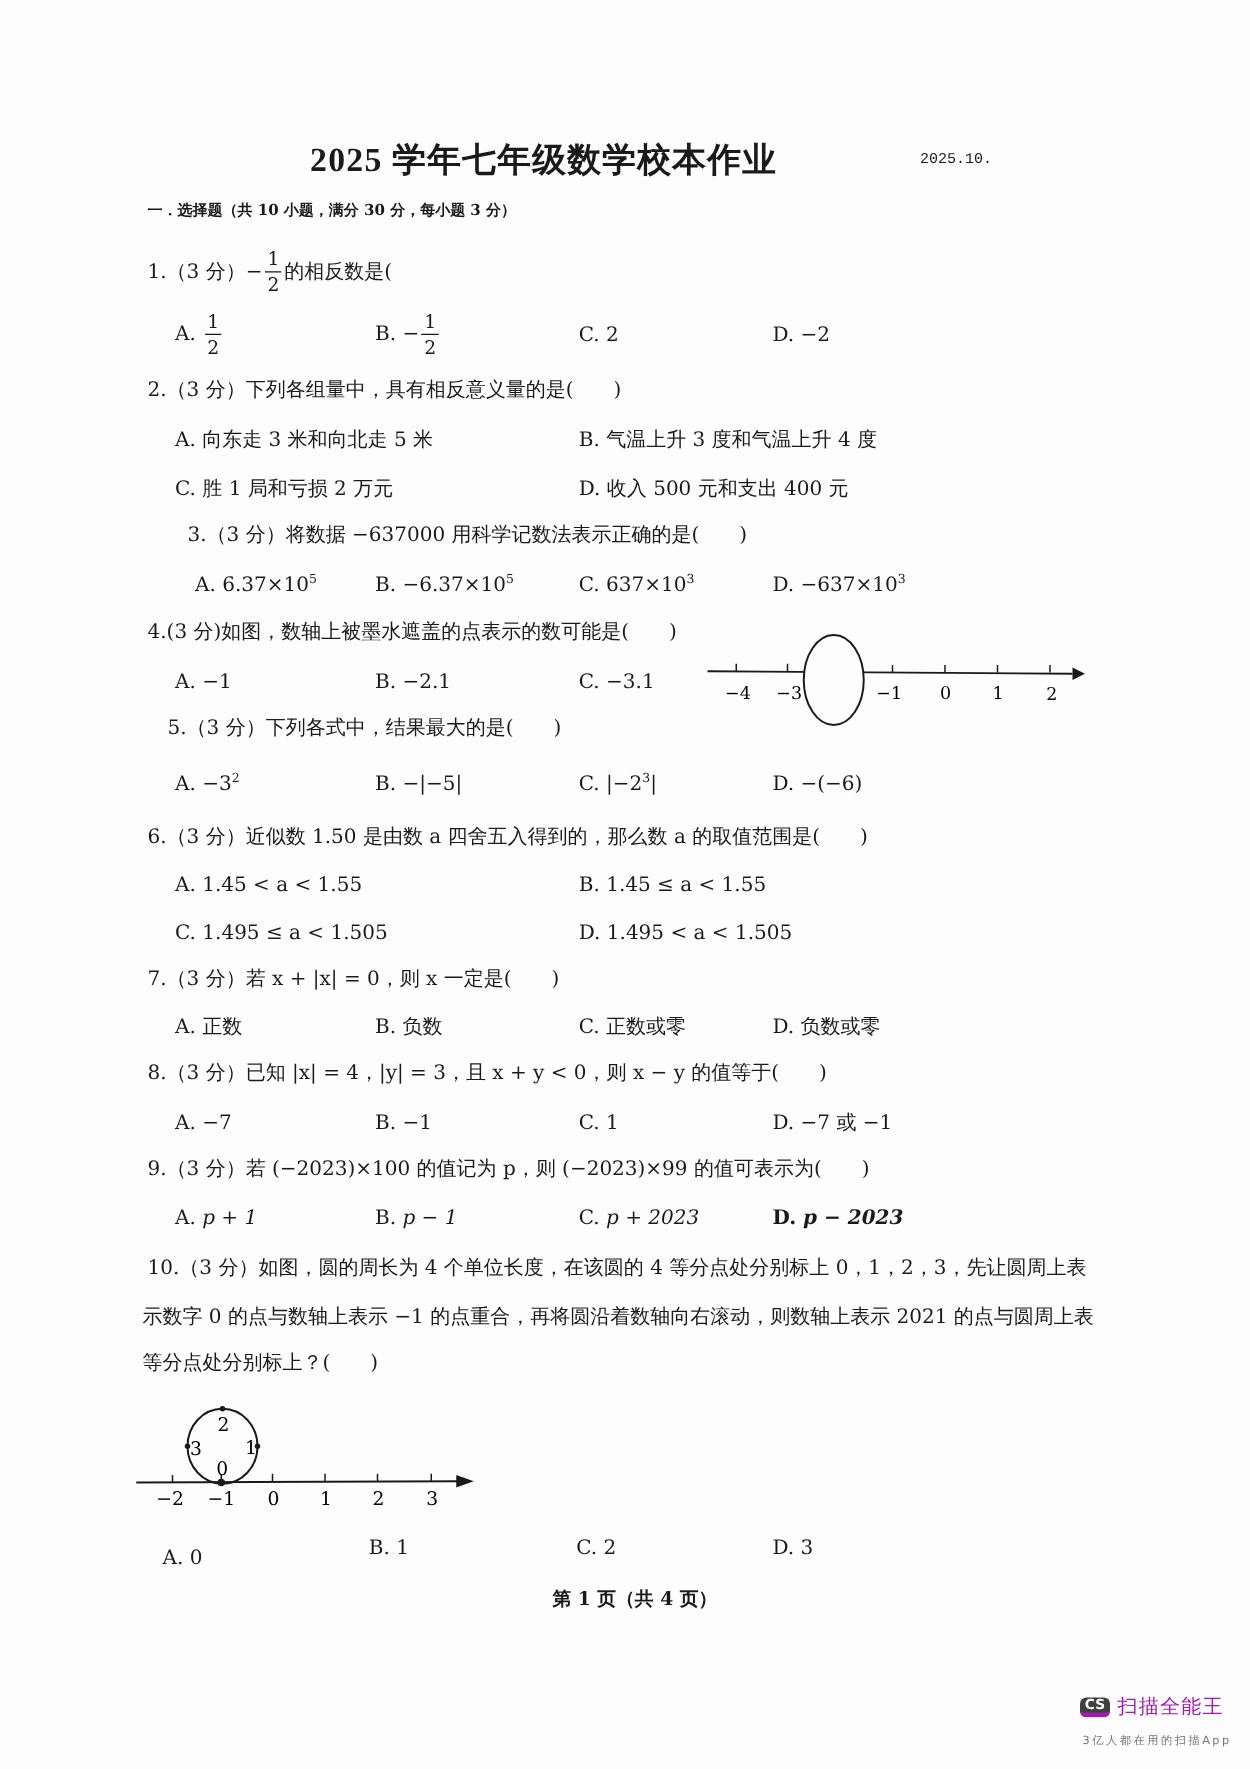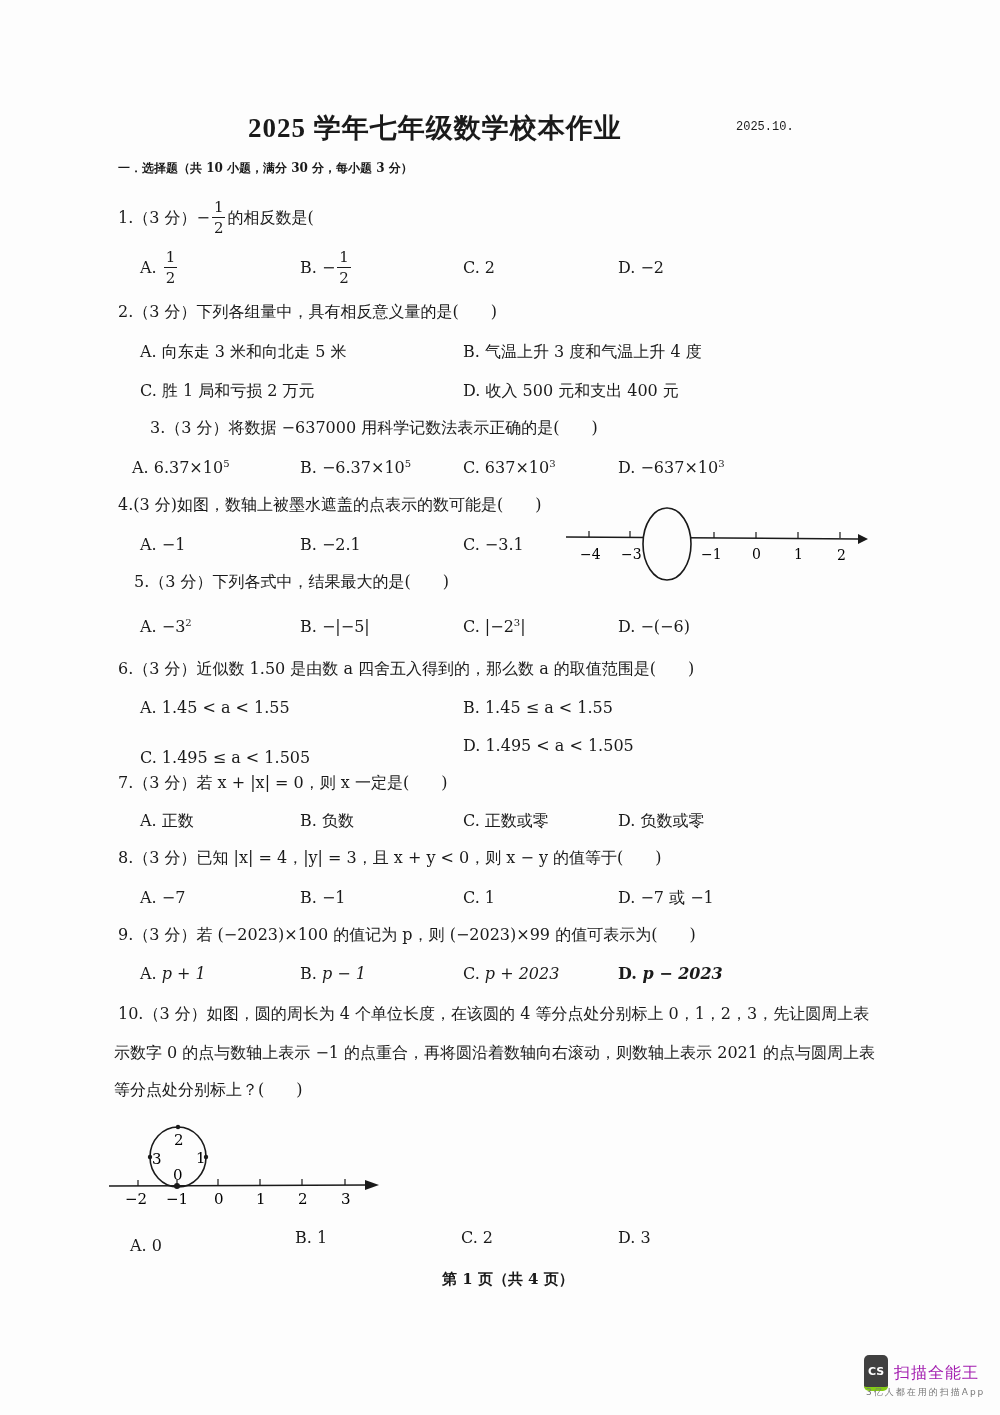--- a/index.html
+++ b/index.html
@@ -13,21 +13,21 @@
   .date { left:736px; top:120px; font-size:12px; font-family:"Liberation Mono","DejaVu Sans Mono",monospace; }
   .section { left:118px; top:160px; font-size:12px; font-weight:bold; }
   .q { font-size:16px; }
   .opt { font-size:16px; }
   .frac { display:inline-flex; flex-direction:column; align-items:center; vertical-align:middle; line-height:1; font-size:15px; margin:0 2px; }
   .frac .num { border-bottom:1px solid #1a1a1a; padding:0 2px 2px; }
   .frac .den { padding-top:3px; }
   sup { font-size:10px; }
   .pagefoot { left:442px; top:1270px; font-size:15px; font-weight:bold; }
   .wm { left:864px; top:1355px; display:flex; align-items:center; gap:6px; }
-  .wm-logo { width:24px; height:36px; border-radius:5px; background:#404040; color:#fff; font:bold 11px "DejaVu Sans",sans-serif; display:flex; align-items:center; justify-content:center; border-bottom:4px solid #84cc16; box-sizing:border-box; }
+  .wm-logo { width:24px; height:16px; border-radius:5px; background:#404040; color:#fff; font:bold 11px "DejaVu Sans",sans-serif; display:flex; align-items:center; justify-content:center; border-bottom:4px solid #a21caf; box-sizing:border-box; }
   .wm-name { font:16px "DejaVu Sans",sans-serif; color:#a21caf; letter-spacing:1px; }
   .wm-sub { left:866px; top:1386px; font:9px "DejaVu Sans",sans-serif; color:#777; letter-spacing:2px; }
   svg text { font-family:"DejaVu Serif","Liberation Serif",serif; }
 </style>
 </head>
 <body>
 
 <div class="abs title">2025 学年七年级数学校本作业</div>
 <div class="abs date">2025.10.</div>
 <div class="abs section">一．选择题（共 10 小题，满分 30 分，每小题 3 分）</div>
@@ -53,21 +53,21 @@
 <div class="abs opt" style="left:463px;top:258px;"><span>C.</span>&nbsp;<span>2</span></div>
 <div class="abs opt" style="left:618px;top:258px;"><span>D.</span>&nbsp;<span>−2</span></div>
 
 <div class="abs q" style="left:118px;top:302px;"><span>2.</span><span>（3 分）</span><span>下列各组量中，具有相反意义量的是(　　)</span></div>
 <div class="abs opt" style="left:140px;top:342px;"><span>A.</span>&nbsp;<span>向东走 3 米和向北走 5 米</span></div>
 <div class="abs opt" style="left:463px;top:342px;"><span>B.</span>&nbsp;<span>气温上升 3 度和气温上升 4 度</span></div>
 <div class="abs opt" style="left:140px;top:381px;"><span>C.</span>&nbsp;<span>胜 1 局和亏损 2 万元</span></div>
 <div class="abs opt" style="left:463px;top:381px;"><span>D.</span>&nbsp;<span>收入 500 元和支出 400 元</span></div>
 
 <div class="abs q" style="left:118px;top:418px;margin-left:32px;"><span>3.</span><span>（3 分）</span><span>将数据 −637000 用科学记数法表示正确的是(　　)</span></div>
-<div class="abs opt" style="left:132px;top:458px;"><span>A.</span>&nbsp;<span>6.37×10</span><sup>5</sup></div>
+<div class="abs opt" style="left:156px;top:458px;"><span>A.</span>&nbsp;<span>6.37×10</span><sup>5</sup></div>
 <div class="abs opt" style="left:300px;top:458px;"><span>B.</span>&nbsp;<span>−6.37×10</span><sup>5</sup></div>
 <div class="abs opt" style="left:463px;top:458px;"><span>C.</span>&nbsp;<span>637×10</span><sup>3</sup></div>
 <div class="abs opt" style="left:618px;top:458px;"><span>D.</span>&nbsp;<span>−637×10</span><sup>3</sup></div>
 
 <div class="abs q" style="left:118px;top:495px;"><span>4.</span><span>(3 分)</span><span>如图，数轴上被墨水遮盖的点表示的数可能是(　　)</span></div>
 <div class="abs opt" style="left:140px;top:535px;"><span>A.</span>&nbsp;<span>−1</span></div>
 <div class="abs opt" style="left:300px;top:535px;"><span>B.</span>&nbsp;<span>−2.1</span></div>
 <div class="abs opt" style="left:463px;top:535px;"><span>C.</span>&nbsp;<span>−3.1</span></div>
 
 <svg class="abs" style="left:560px;top:500px;" width="320" height="90">
@@ -92,21 +92,21 @@
 
 <div class="abs q" style="left:118px;top:572px;margin-left:16px;"><span>5.</span><span>（3 分）</span><span>下列各式中，结果最大的是(　　)</span></div>
 <div class="abs opt" style="left:140px;top:617px;"><span>A.</span>&nbsp;<span>−3</span><sup>2</sup></div>
 <div class="abs opt" style="left:300px;top:617px;"><span>B.</span>&nbsp;<span>−|−5|</span></div>
 <div class="abs opt" style="left:463px;top:617px;"><span>C.</span>&nbsp;<span>|−2</span><sup>3</sup><span>|</span></div>
 <div class="abs opt" style="left:618px;top:617px;"><span>D.</span>&nbsp;<span>−(−6)</span></div>
 
 <div class="abs q" style="left:118px;top:659px;"><span>6.</span><span>（3 分）</span><span>近似数 1.50 是由数 a 四舍五入得到的，那么数 a 的取值范围是(　　)</span></div>
 <div class="abs opt" style="left:140px;top:698px;"><span>A.</span>&nbsp;<span>1.45 &lt; a &lt; 1.55</span></div>
 <div class="abs opt" style="left:463px;top:698px;"><span>B.</span>&nbsp;<span>1.45 ≤ a &lt; 1.55</span></div>
-<div class="abs opt" style="left:140px;top:736px;margin-top:12px;"><span>C.</span>&nbsp;<span>1.495 ≤ a &lt; 1.505</span></div>
+<div class="abs opt" style="left:140px;top:736px;"><span>C.</span>&nbsp;<span>1.495 ≤ a &lt; 1.505</span></div>
 <div class="abs opt" style="left:463px;top:736px;"><span>D.</span>&nbsp;<span>1.495 &lt; a &lt; 1.505</span></div>
 
 <div class="abs q" style="left:118px;top:773px;"><span>7.</span><span>（3 分）</span><span>若 x + |x| = 0，则 x 一定是(　　)</span></div>
 <div class="abs opt" style="left:140px;top:811px;"><span>A.</span>&nbsp;<span>正数</span></div>
 <div class="abs opt" style="left:300px;top:811px;"><span>B.</span>&nbsp;<span>负数</span></div>
 <div class="abs opt" style="left:463px;top:811px;"><span>C.</span>&nbsp;<span>正数或零</span></div>
 <div class="abs opt" style="left:618px;top:811px;"><span>D.</span>&nbsp;<span>负数或零</span></div>
 
 <div class="abs q" style="left:118px;top:848px;"><span>8.</span><span>（3 分）</span><span>已知 |x| = 4，|y| = 3，且 x + y &lt; 0，则 x − y 的值等于(　　)</span></div>
 <div class="abs opt" style="left:140px;top:888px;"><span>A.</span>&nbsp;<span>−7</span></div>

